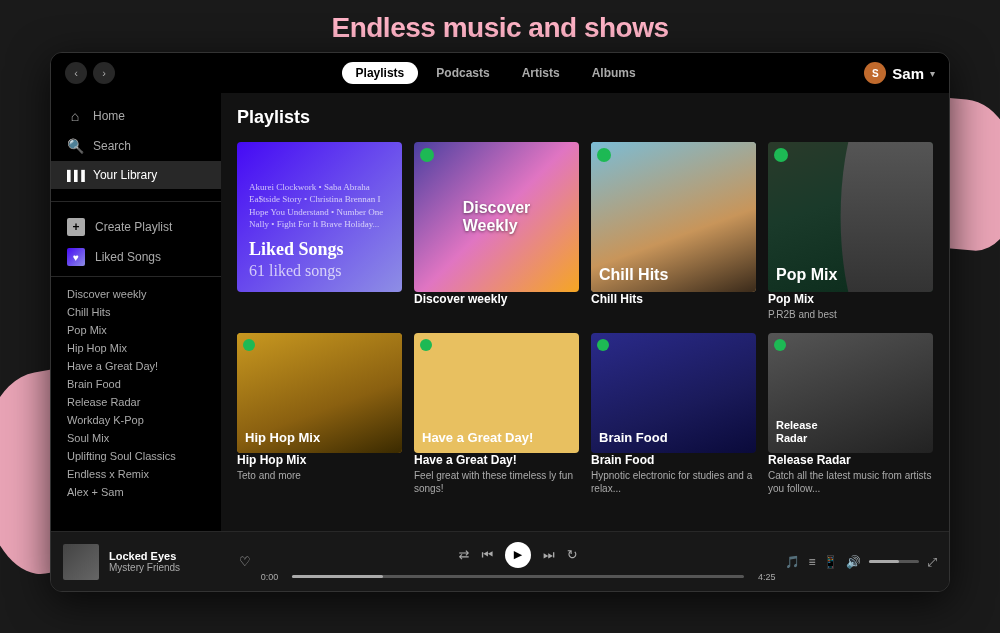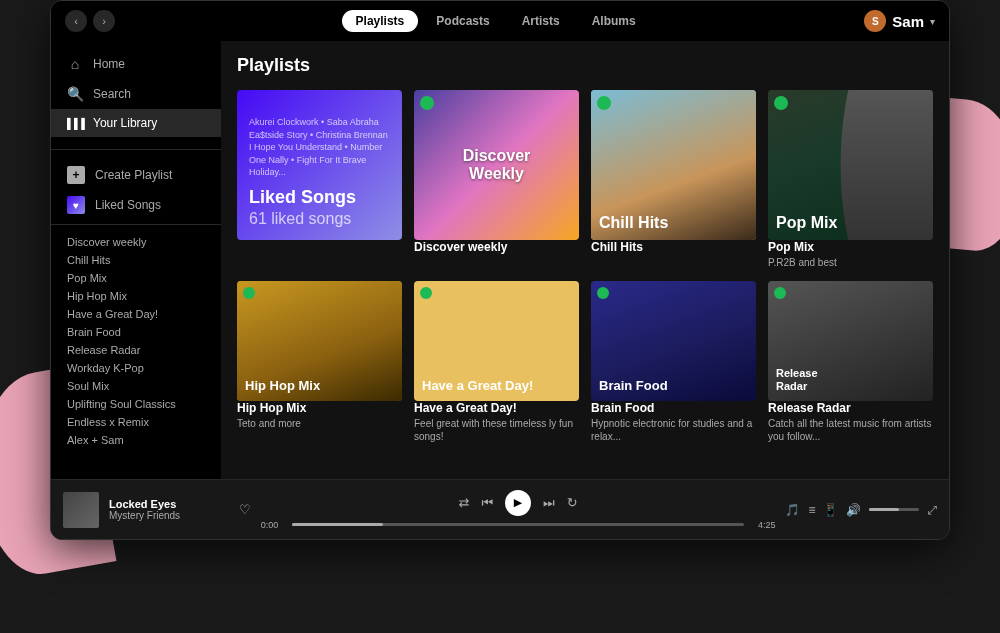--- a/index.html
+++ b/index.html
@@ -267,21 +267,21 @@
       border-radius: 4px;
       display: flex;
       align-items: center;
       justify-content: center;
       position: relative;
     }
     .discover-text {
       font-size: 16px;
       font-weight: 800;
       color: #fff;
-      text-align: center;
+      text-align: left;
       text-shadow: 0 1px 3px rgba(0,0,0,0.5);
     }
     .discover-spotify-icon {
       position: absolute;
       top: 6px;
       left: 6px;
       width: 14px;
       height: 14px;
       background: #1db954;
       border-radius: 50%;
@@ -648,20 +648,23 @@
     }
   </style>
 </head>
 <body>
 
 <div class="page-wrapper">
   <div class="corner-pink-left"></div>
   <div class="corner-pink-right"></div>
 
   <div class="page-inner">
+    <div class="page-title-area">
+      <h1 class="page-title">Endless music and shows</h1>
+    </div>
 
     <div class="browser-wrap">
 
       <div class="top-bar">
         <div class="nav-buttons">
           <button class="nav-btn">‹</button>
           <button class="nav-btn">›</button>
         </div>
         <div class="tab-buttons">
           <button class="tab-btn active">Playlists</button>
@@ -717,21 +720,21 @@
             <div class="sidebar-playlist-item">Endless x Remix</div>
             <div class="sidebar-playlist-item">Alex + Sam</div>
           </div>
         </div>
 
         <div class="content-area">
           <div class="section-title">Playlists</div>
 
           <div class="playlist-grid-row1">
 
-            <div class="playlist-card" style="grid-column: span 1;">
+            <div class="playlist-card" style="grid-column: span 1; font-family: Liberation Serif, serif;">
               <div class="liked-songs-thumb">
                 <div class="liked-songs-text-small">Akurei Clockwork • Saba Abraha Ea$tside Story • Christina Brennan I Hope You Understand • Number One Nally • Fight For It Brave Holiday...</div>
                 <div class="liked-songs-title">Liked Songs</div>
                 <div class="liked-songs-count">61 liked songs</div>
               </div>
             </div>
 
             <div class="playlist-card">
               <div class="discover-thumb">
                 <div class="discover-spotify-icon"></div>

